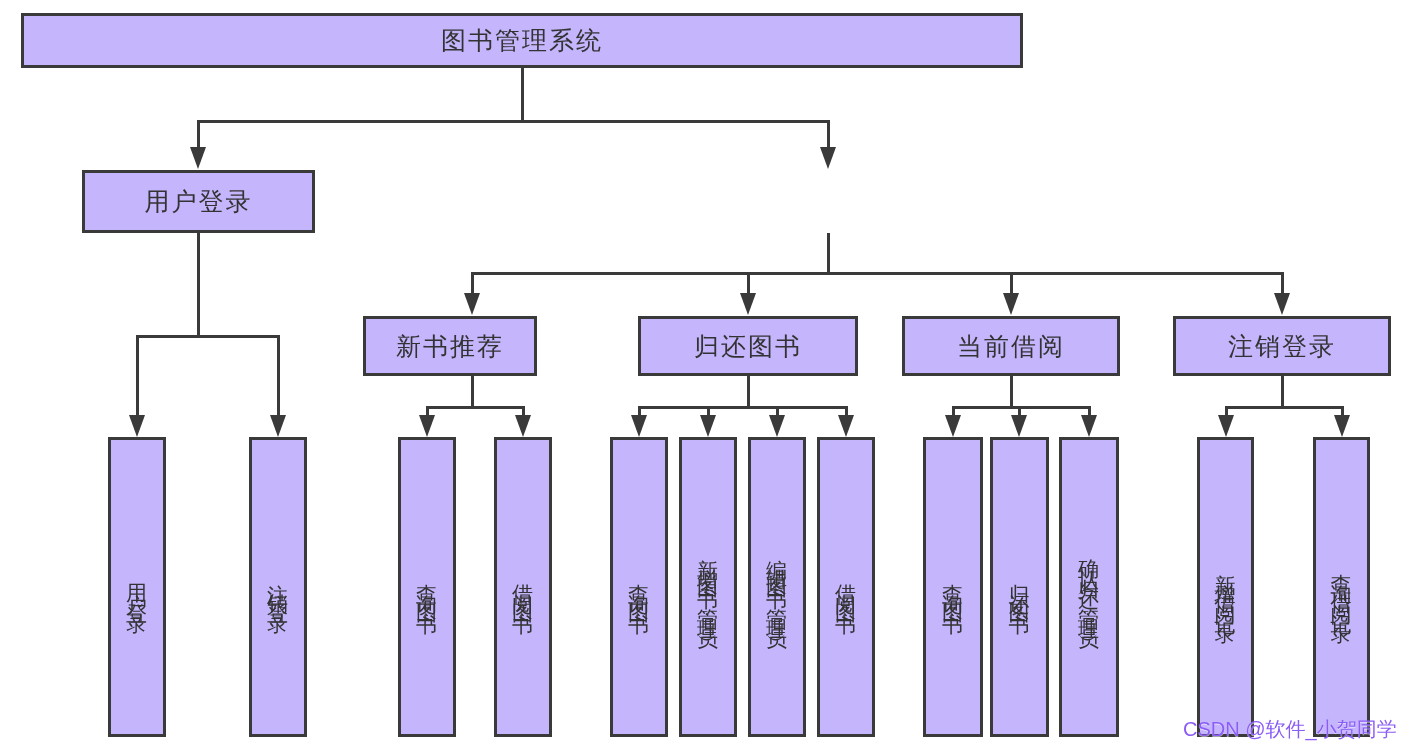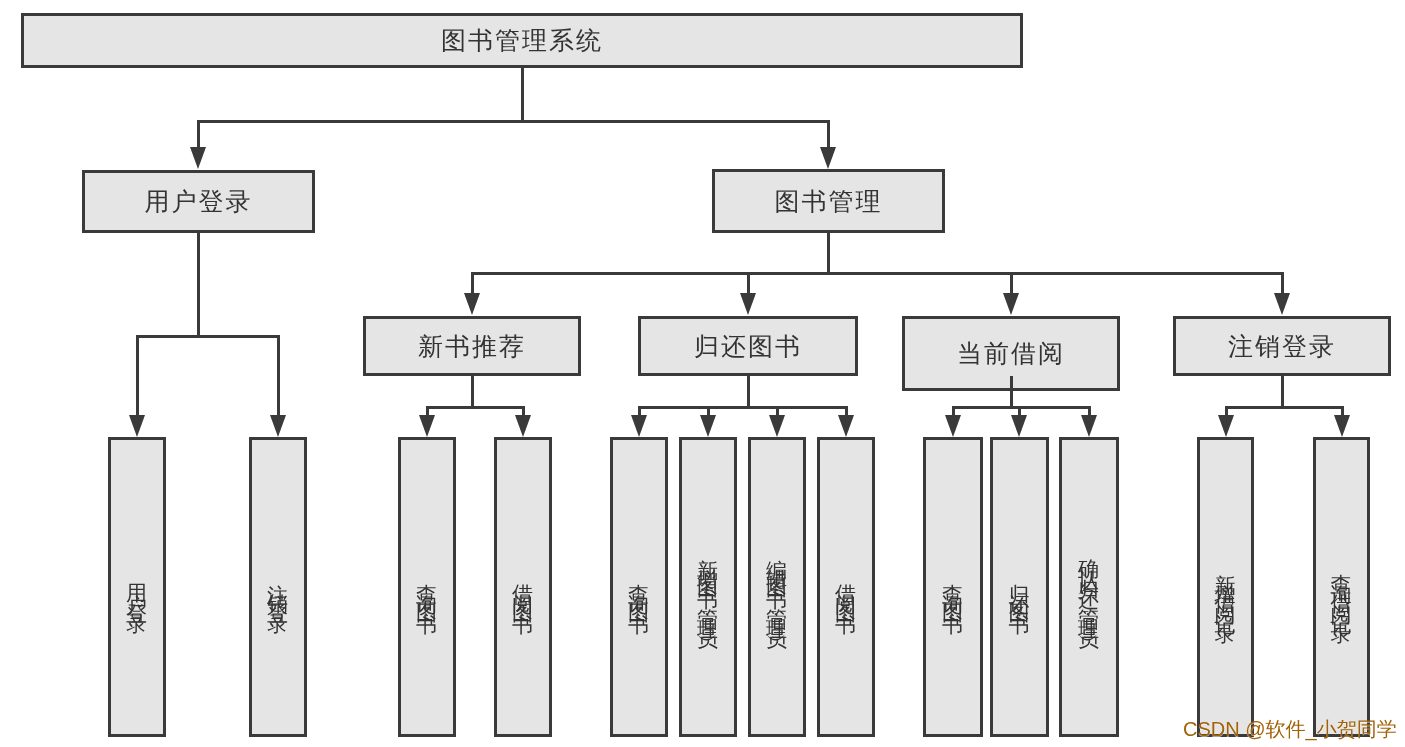--- a/index.html
+++ b/index.html
@@ -8,21 +8,21 @@
     width: 1405px;
     height: 747px;
     background: #ffffff;
     font-family: "Liberation Sans", sans-serif;
     overflow: hidden;
   }
   .box {
     position: absolute;
     box-sizing: border-box;
     border: 3px solid #3a3a3a;
-    background: #e5e5e5;
+    background: #c4b5fd;
     display: flex;
     align-items: center;
     justify-content: center;
     color: #333333;
   }
   .hbox {
     font-size: 25px;
     letter-spacing: 2px;
     white-space: nowrap;
   }
@@ -41,41 +41,40 @@
     width: 0; height: 0;
     border-left: 8px solid transparent;
     border-right: 8px solid transparent;
     border-top: 22px solid #3a3a3a;
   }
   .watermark {
     position: absolute;
     left: 1183px;
     top: 716px;
     font-size: 20px;
-    color: #a16207;
+    color: #8b5cf6;
     white-space: nowrap;
     text-shadow: 0 1px 0 rgba(255,255,255,0.55);
   }
 </style>
 </head>
 <body>
 
 <div class="stage">
 
   <div class="box hbox" style="left:21px; top:13px; width:1002px; height:55px;">图书管理系统</div>
 
   <div class="box hbox" style="left:82px; top:170px; width:233px; height:63px;">用户登录</div>
 
-  <div class="box hbox" style="left:712px; top:169px; width:233px; height:64px;">图书管理</div>
 
-  <div class="box hbox" style="left:363px; top:316px; width:218px; height:60px;">新书推荐</div>
+  <div class="box hbox" style="left:363px; top:316px; width:174px; height:60px;">新书推荐</div>
 
   <div class="box hbox" style="left:638px; top:316px; width:220px; height:60px;">归还图书</div>
 
-  <div class="box hbox" style="left:902px; top:316px; width:218px; height:75px;">当前借阅</div>
+  <div class="box hbox" style="left:902px; top:316px; width:218px; height:60px;">当前借阅</div>
 
   <div class="box hbox" style="left:1173px; top:316px; width:218px; height:60px;">注销登录</div>
 
   <div class="box vbox" style="left:108px; top:437px; width:58px; height:300px;">用户登录</div>
   <div class="box vbox" style="left:249px; top:437px; width:58px; height:300px;">注销登录</div>
 
   <div class="box vbox" style="left:398px; top:437px; width:58px; height:300px;">查询图书</div>
   <div class="box vbox" style="left:494px; top:437px; width:58px; height:300px;">借阅图书</div>
 
   <div class="box vbox" style="left:610px; top:437px; width:58px; height:300px;">查询图书</div>

